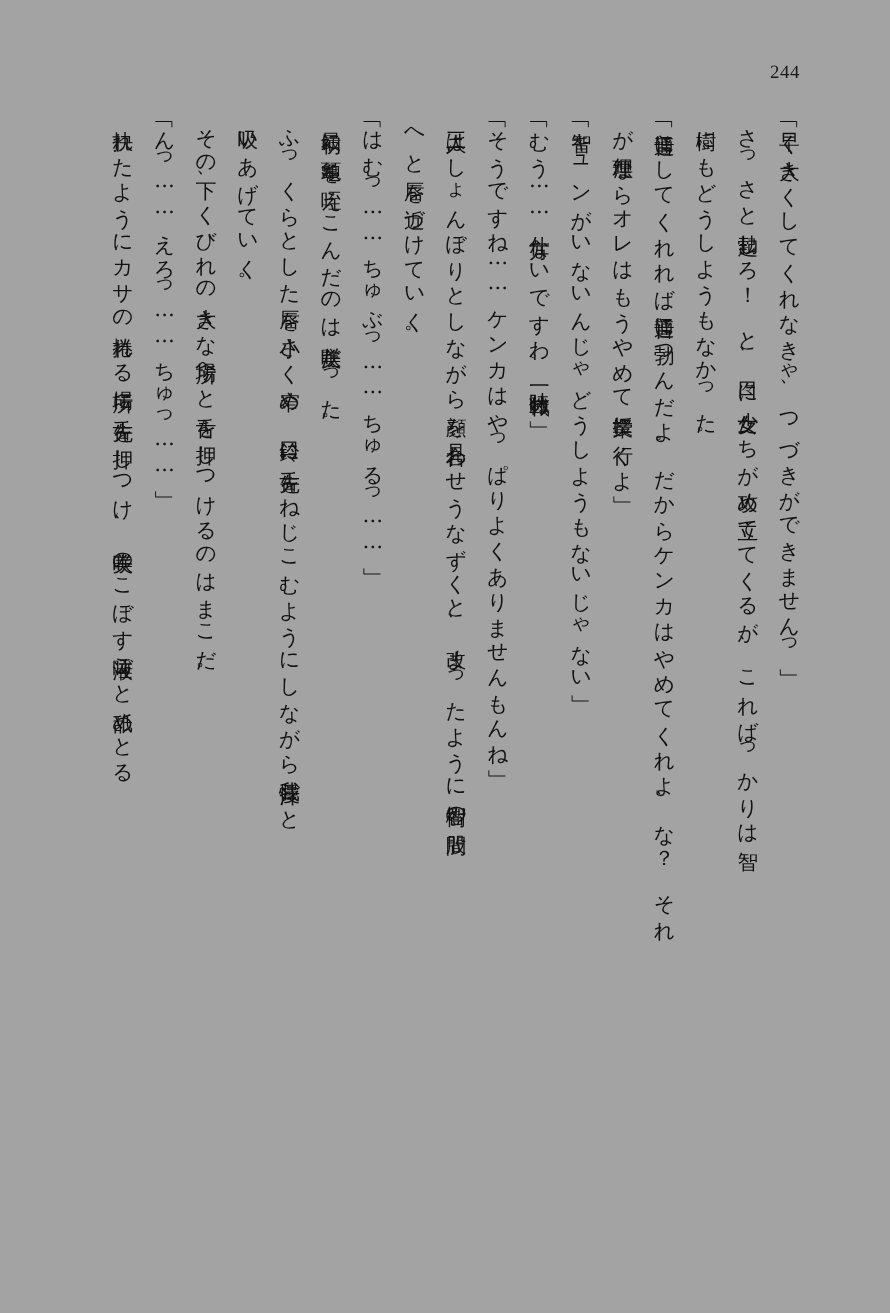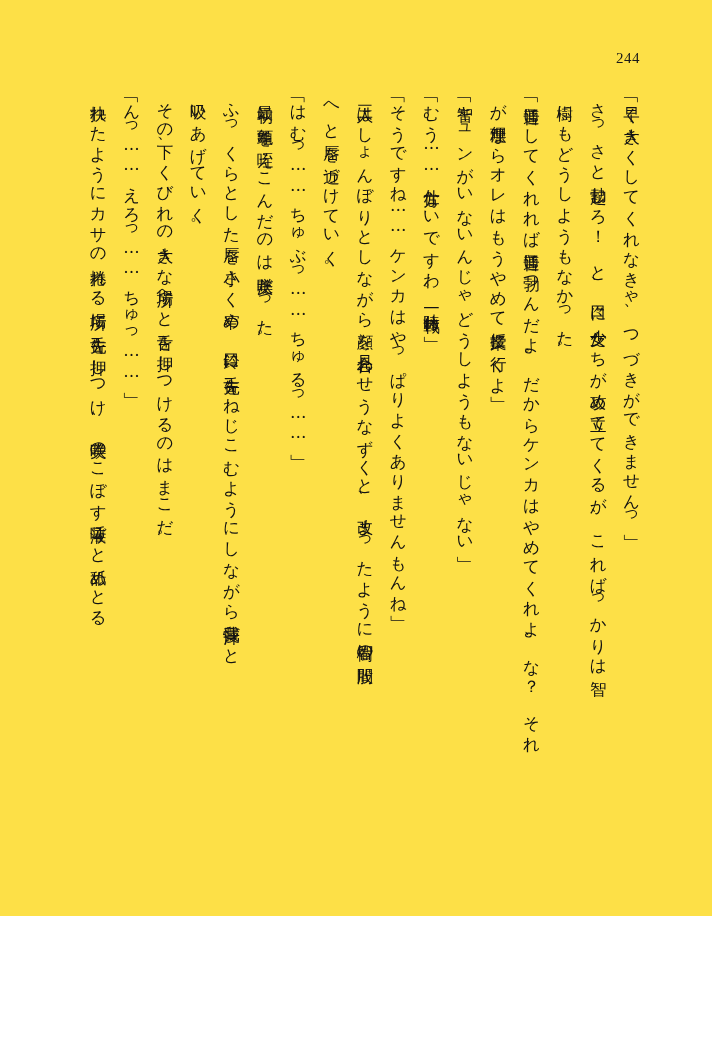--- a/index.html
+++ b/index.html
@@ -14,22 +14,22 @@
     color: #111111;
     position: relative;
     overflow: hidden;
   }
 
   .page {
     position: absolute;
     top: 0;
     left: 0;
     width: 712px;
-    height: 916px;
-    background: #fde047;
+    height: 1050px;
+    background: #a3a3a3;
   }
 
   
   .page-number {
     position: absolute;
     top: 50px;
     right: 72px;
     font-size: 15px;
     letter-spacing: 0.5px;
     color: #1a1a1a;

